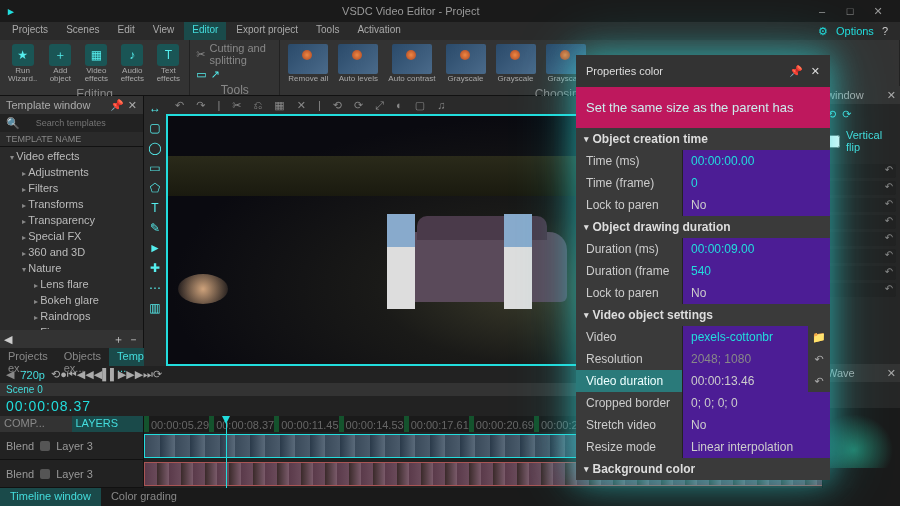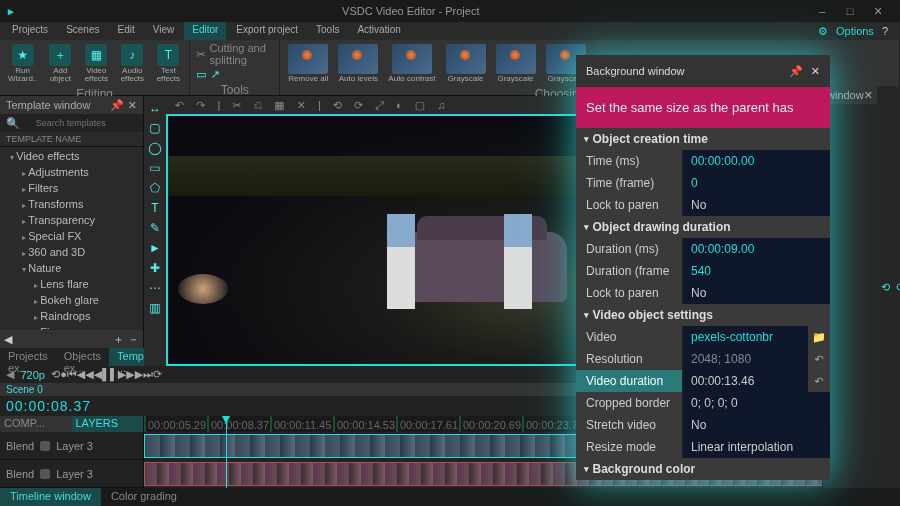--- a/index.html
+++ b/index.html
@@ -57,45 +57,45 @@
 .tl-controls{display:flex;gap:6px;align-items:center;padding:2px 6px;height:20px;font-size:10px;color:#888}
 .tl-body{flex:1;display:flex}
 .tl-left{width:144px;border-right:1px solid #111}
 .tl-left .tabs2{height:16px;display:flex;font-size:9px}
 .tl-left .tabs2 .t2{flex:1;padding:1px 4px;background:#333;text-align:left;color:#888}
 .tl-left .tabs2 .t2.active{background:#1a4a4a;color:#4dd}
 .tl-track{height:28px;display:flex;align-items:center;padding:0 6px;gap:6px;border-bottom:1px solid #111;font-size:9px;color:#999}
 .tl-track .dot{width:10px;height:10px;background:#555;border-radius:2px}
 .tl-right{flex:1;position:relative;overflow:hidden}
 .tl-ruler{height:16px;background:#1a1a1a;display:flex;font-size:8px;color:#666;position:relative}
-.tl-ruler .tick{flex:1;border-left:2px solid #14532d;padding-left:2px;padding-top:3px}
+.tl-ruler .tick{flex:1;border-left:5px solid #14532d;padding-left:2px;padding-top:3px}
 .tl-clip{position:absolute;height:24px;border:1px solid #2dd;background:repeating-linear-gradient(90deg,#3a4a5a 0,#4a5a6a 15px,#2a3a4a 15px,#5a6a7a 30px)}
 .tl-clip.c1{top:18px;left:0;right:10px}
 .tl-clip.c2{top:46px;left:0;right:10px;border-color:#a55;background:repeating-linear-gradient(90deg,#5a3a4a 0,#6a4a5a 12px,#3a2a2a 12px,#7a5a6a 24px)}
 .playhead{position:absolute;top:0;bottom:0;left:82px;width:1px;background:#2dd}
 .playhead::before{content:"";position:absolute;top:0;left:-4px;width:8px;height:8px;background:#2dd;clip-path:polygon(0 0,100% 0,50% 100%)}
 .bottom-tabs{height:18px;background:#1a1a1a;display:flex;font-size:9px}
 .bottom-tabs .btab{padding:2px 10px;color:#888;cursor:pointer}
 .bottom-tabs .btab.active{background:#1a4a4a;color:#4dd}
 
 .props{position:absolute;right:70px;top:55px;width:254px;background:#3a3a3a;box-shadow:0 0 30px rgba(45,220,220,.6),0 0 60px rgba(45,220,220,.3);z-index:50}
 .props-hdr{height:32px;background:#333;display:flex;align-items:center;padding:0 10px;font-size:15px;color:#ddd}
 .props-hdr .icons{margin-left:auto;display:flex;gap:8px;font-size:12px;cursor:pointer}
 .props-hint{background:#be185d;color:#cee;padding:13px 10px;font-size:13px}
 .props-section{display:flex;align-items:center;padding:4px 8px;background:#3a3a3a;font-weight:600;font-size:12px;color:#ddd}
 .props-section::before{content:"▾ ";font-size:9px;margin-right:4px}
 .props-row{display:flex;height:22px;align-items:center}
 .props-row .plbl{width:106px;padding-left:10px;font-size:12px;color:#ccc;background:#3a3a3a;height:100%;display:flex;align-items:center}
 .props-row .plbl.hl{background:#2a7a7a;color:#eff}
-.props-row .pval{flex:1;padding-left:8px;font-size:12px;color:#ccc;background:#0f172a;height:100%;display:flex;align-items:center;border-left:1px solid #222}
+.props-row .pval{flex:1;padding-left:8px;font-size:12px;color:#ccc;background:#4c1d95;height:100%;display:flex;align-items:center;border-left:1px solid #222}
 .props-row .pval.accent{color:#2dd}
 .props-row .pval.dim{color:#888}
 .props-row .undo{width:22px;text-align:center;color:#aaa;cursor:pointer}
 
-.right-dock{position:absolute;right:0;top:86px;width:78px;bottom:18px;background:#262626;border-left:1px solid #111;z-index:5;display:flex;flex-direction:row}
+.right-dock{position:absolute;right:0;top:86px;width:78px;bottom:18px;background:#262626;border-left:1px solid #111;z-index:5;display:flex;flex-direction:column}
 .right-dock .hdr{height:18px;background:#333;display:flex;align-items:center;padding:0 4px;font-size:10px;color:#aaa}
 .right-dock .flip-row{display:flex;gap:6px;padding:4px;align-items:center;font-size:9px;color:#4dd}
 .right-dock .sliders{padding:4px}
 .right-dock .slider{height:14px;background:#222;margin:3px 0;position:relative;border-radius:2px}
 .right-dock .slider .sbtn{width:14px;height:14px;position:absolute;right:0;top:0;color:#888;font-size:10px;text-align:center}
 .wave-panel{height:80px;background:#1a1a1a;margin-top:auto}
 .wave{height:60px;background:radial-gradient(ellipse at 40% 70%,rgba(45,220,180,.5),transparent 60%)}
 </style>
 </head>
 <body>
@@ -336,21 +336,21 @@
   </div>
 </div>
 
 <div class="bottom-tabs" id="bottom-tabs">
     <span class="btab active">Timeline window</span>
     <span class="btab">Color grading</span>
   </div>
 
 <div class="props">
   <div class="props-hdr">
-    <span>Background window</span>
+    <span>Properties color</span>
     <span class="icons">
       <span>📌</span>
       <span>✕</span>
     </span>
   </div>
   <div class="props-hint">Set the same size as the parent has</div>
   <div id="props-body">
       <div class="props-section">Object creation time</div>
       <div class="props-row">
         <div class="plbl">Time (ms)</div>

